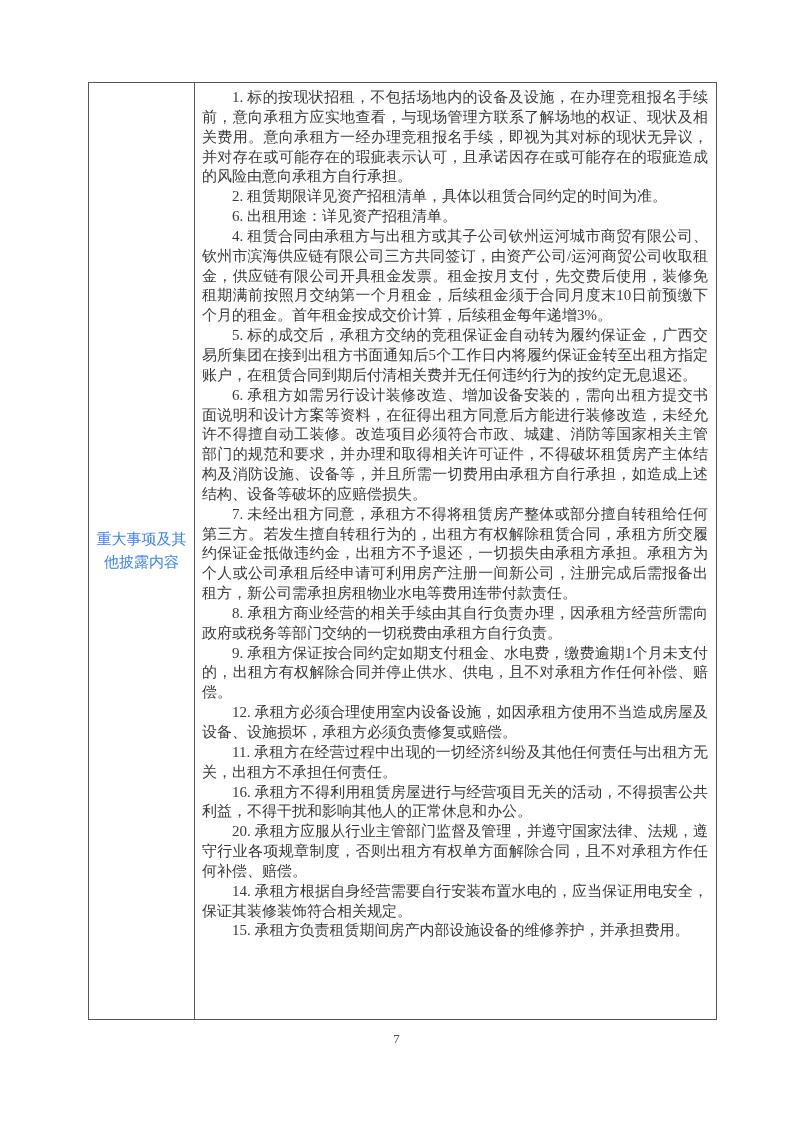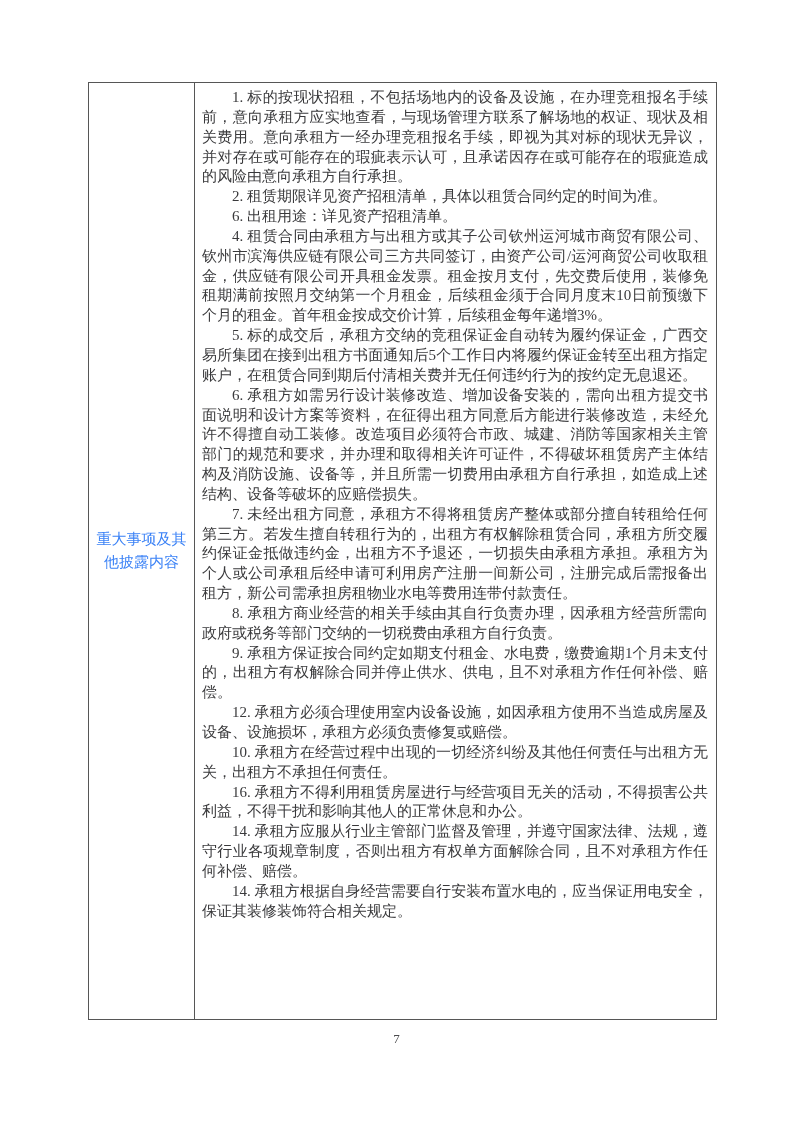--- a/index.html
+++ b/index.html
@@ -93,24 +93,25 @@
         <p class="clause">6. 承租方如需另行设计装修改造、增加设备安装的，需向出租方提交书面说明和设计方案等资料，在征得出租方同意后方能进行装修改造，未经允许不得擅自动工装修。改造项目必须符合市政、城建、消防等国家相关主管部门的规范和要求，并办理和取得相关许可证件，不得破坏租赁房产主体结构及消防设施、设备等，并且所需一切费用由承租方自行承担，如造成上述结构、设备等破坏的应赔偿损失。</p>
 
         <p class="clause">7. 未经出租方同意，承租方不得将租赁房产整体或部分擅自转租给任何第三方。若发生擅自转租行为的，出租方有权解除租赁合同，承租方所交履约保证金抵做违约金，出租方不予退还，一切损失由承租方承担。承租方为个人或公司承租后经申请可利用房产注册一间新公司，注册完成后需报备出租方，新公司需承担房租物业水电等费用连带付款责任。</p>
 
         <p class="clause">8. 承租方商业经营的相关手续由其自行负责办理，因承租方经营所需向政府或税务等部门交纳的一切税费由承租方自行负责。</p>
 
         <p class="clause">9. 承租方保证按合同约定如期支付租金、水电费，缴费逾期1个月未支付的，出租方有权解除合同并停止供水、供电，且不对承租方作任何补偿、赔偿。</p>
 
         <p class="clause">12. 承租方必须合理使用室内设备设施，如因承租方使用不当造成房屋及设备、设施损坏，承租方必须负责修复或赔偿。</p>
 
-        <p class="clause">10. 承租方在经营过程中出现的一切经济纠纷及其他任何责任与出租方无关，出租方不承担任何责任。</p>
+        <p class="clause">11. 承租方在经营过程中出现的一切经济纠纷及其他任何责任与出租方无关，出租方不承担任何责任。</p>
 
         <p class="clause">16. 承租方不得利用租赁房屋进行与经营项目无关的活动，不得损害公共利益，不得干扰和影响其他人的正常休息和办公。</p>
 
-        <p class="clause">14. 承租方应服从行业主管部门监督及管理，并遵守国家法律、法规，遵守行业各项规章制度，否则出租方有权单方面解除合同，且不对承租方作任何补偿、赔偿。</p>
+        <p class="clause">20. 承租方应服从行业主管部门监督及管理，并遵守国家法律、法规，遵守行业各项规章制度，否则出租方有权单方面解除合同，且不对承租方作任何补偿、赔偿。</p>
 
         <p class="clause">14. 承租方根据自身经营需要自行安装布置水电的，应当保证用电安全，保证其装修装饰符合相关规定。</p>
 
+        <p class="clause">15. 承租方负责租赁期间房产内部设施设备的维修养护，并承担费用。</p>
       </div>
   </div>
   <div class="page-number">7</div>
 </div>
 
 </body></html>

